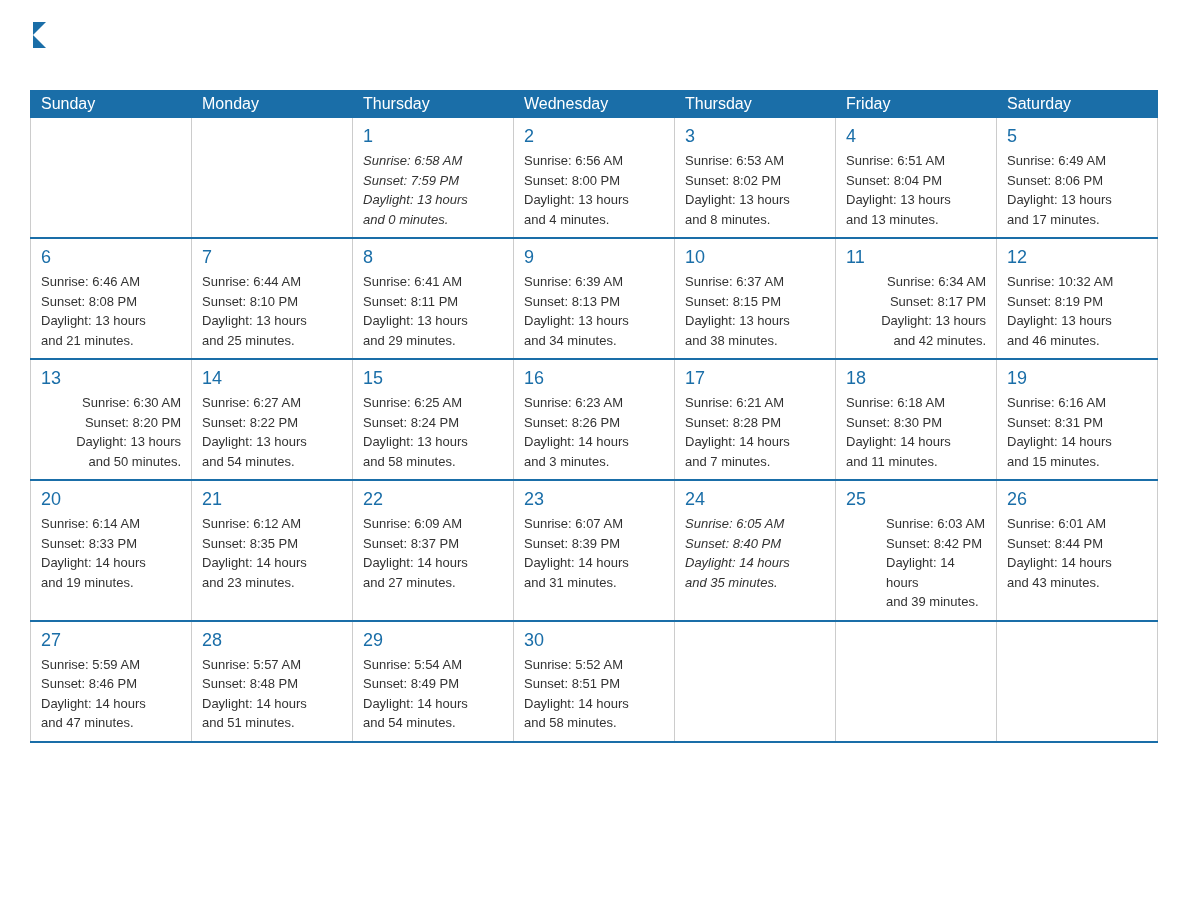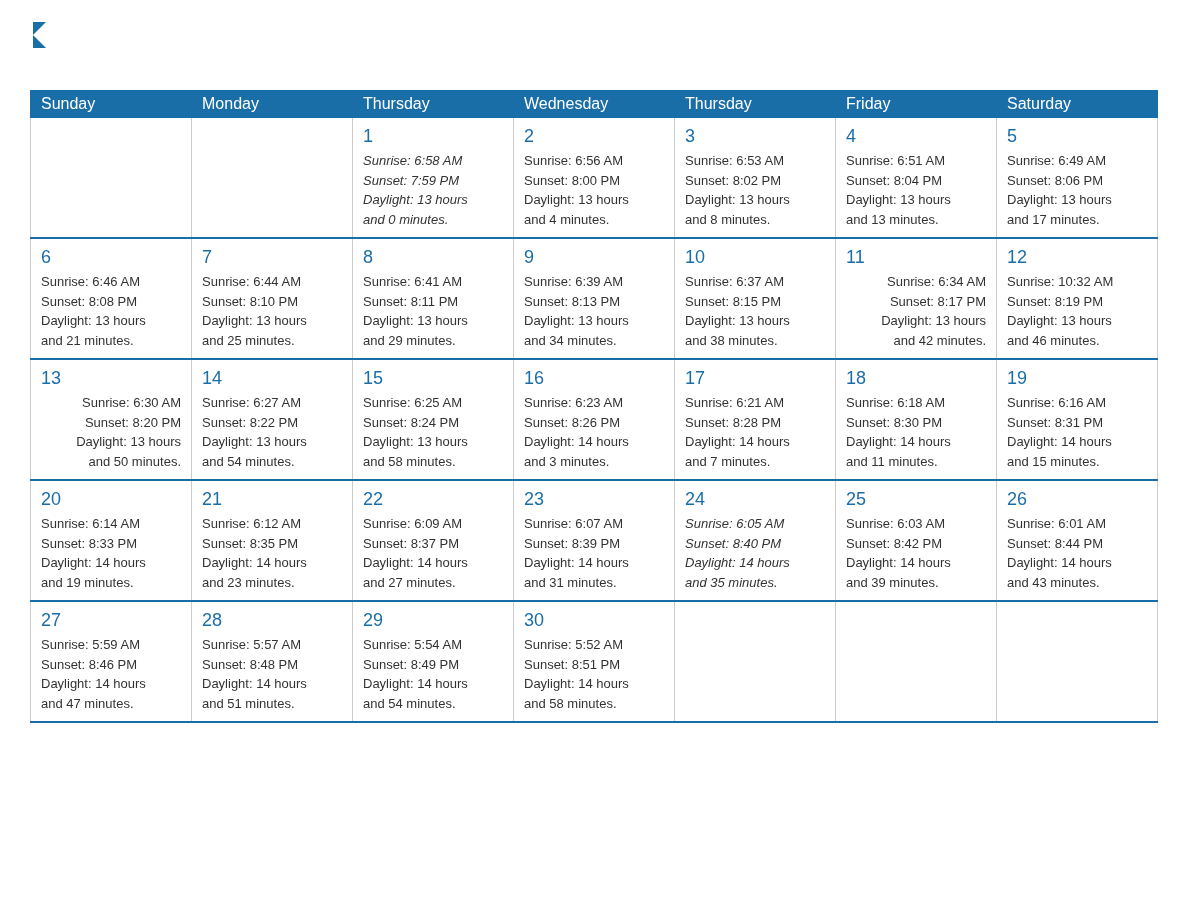--- a/index.html
+++ b/index.html
@@ -308,21 +308,21 @@
         </td>
         <td>
           <span class="day-number">24</span>
           <div class="day-info" style="white-space: pre-line; font-style: italic;">Sunrise: 6:05 AM
 Sunset: 8:40 PM
 Daylight: 14 hours
 and 35 minutes.</div>
         </td>
         <td>
           <span class="day-number">25</span>
-          <div class="day-info" style="white-space: pre-line;">Sunrise: 6:03 AM
+          <div class="day-info" style="white-space: pre-line; margin-left: 40px;">Sunrise: 6:03 AM
 Sunset: 8:42 PM
 Daylight: 14 hours
 and 39 minutes.</div>
         </td>
         <td>
           <span class="day-number">26</span>
           <div class="day-info" style="white-space: pre-line;">Sunrise: 6:01 AM
 Sunset: 8:44 PM
 Daylight: 14 hours
 and 43 minutes.</div>

